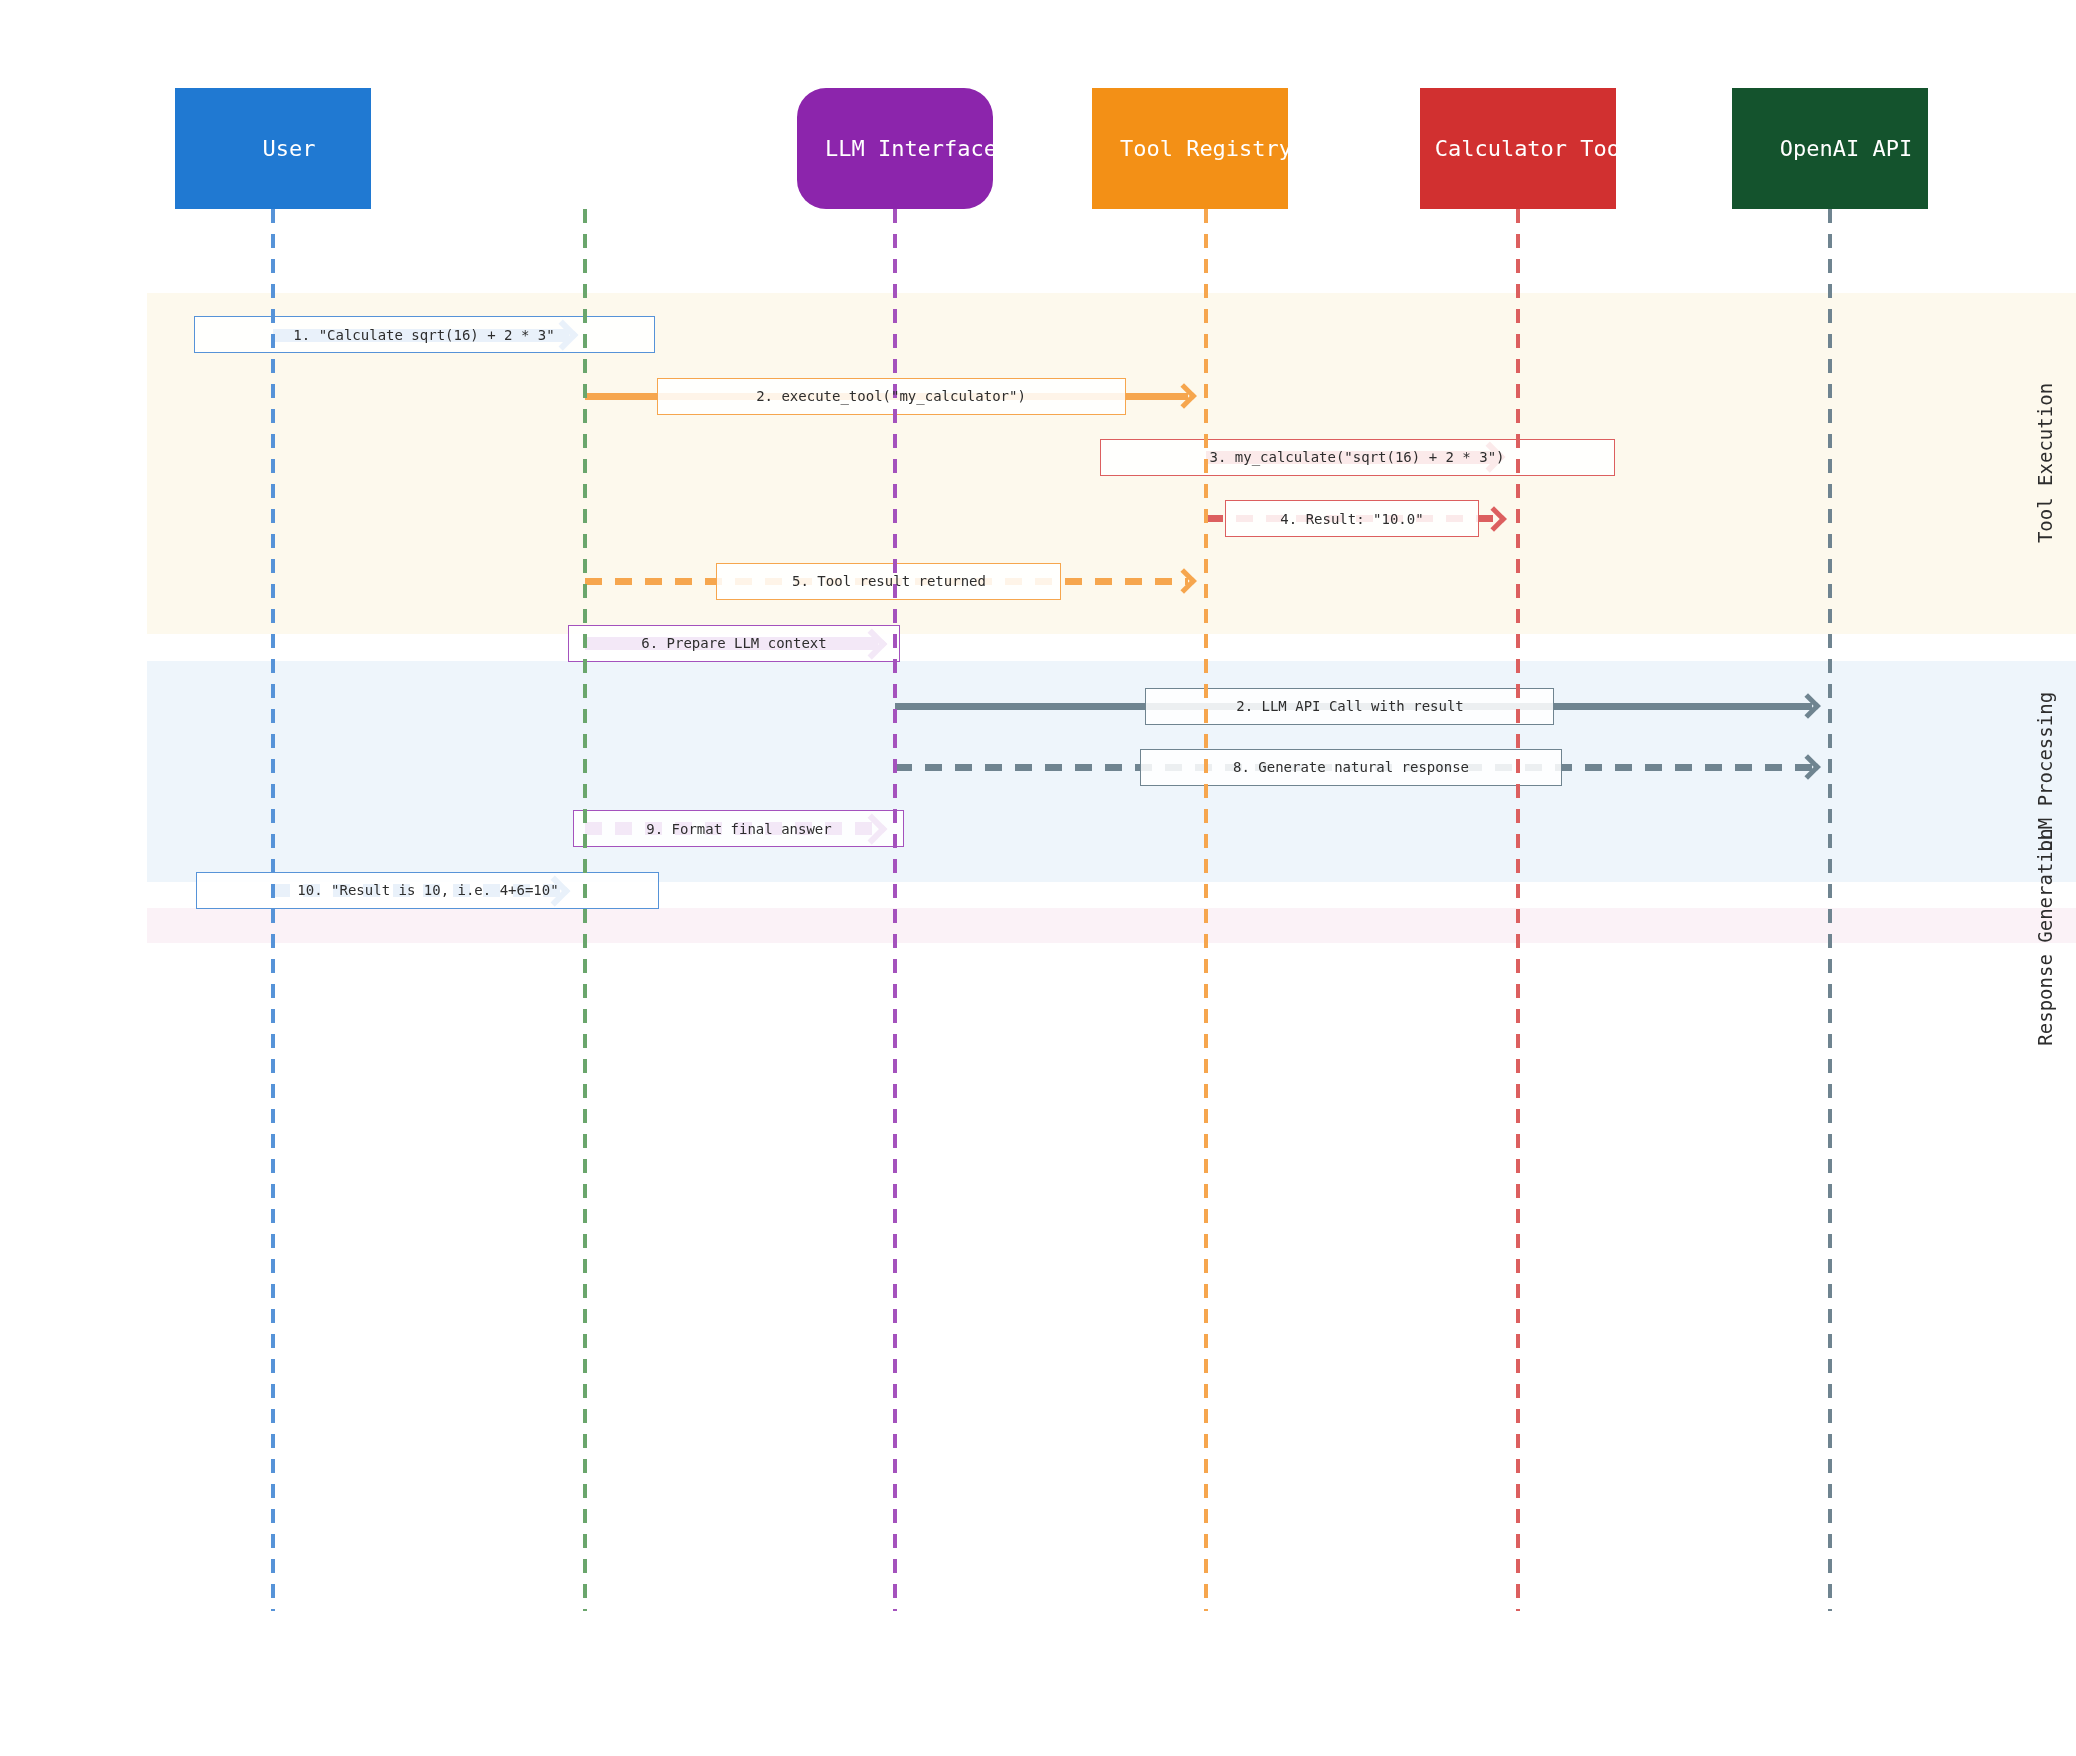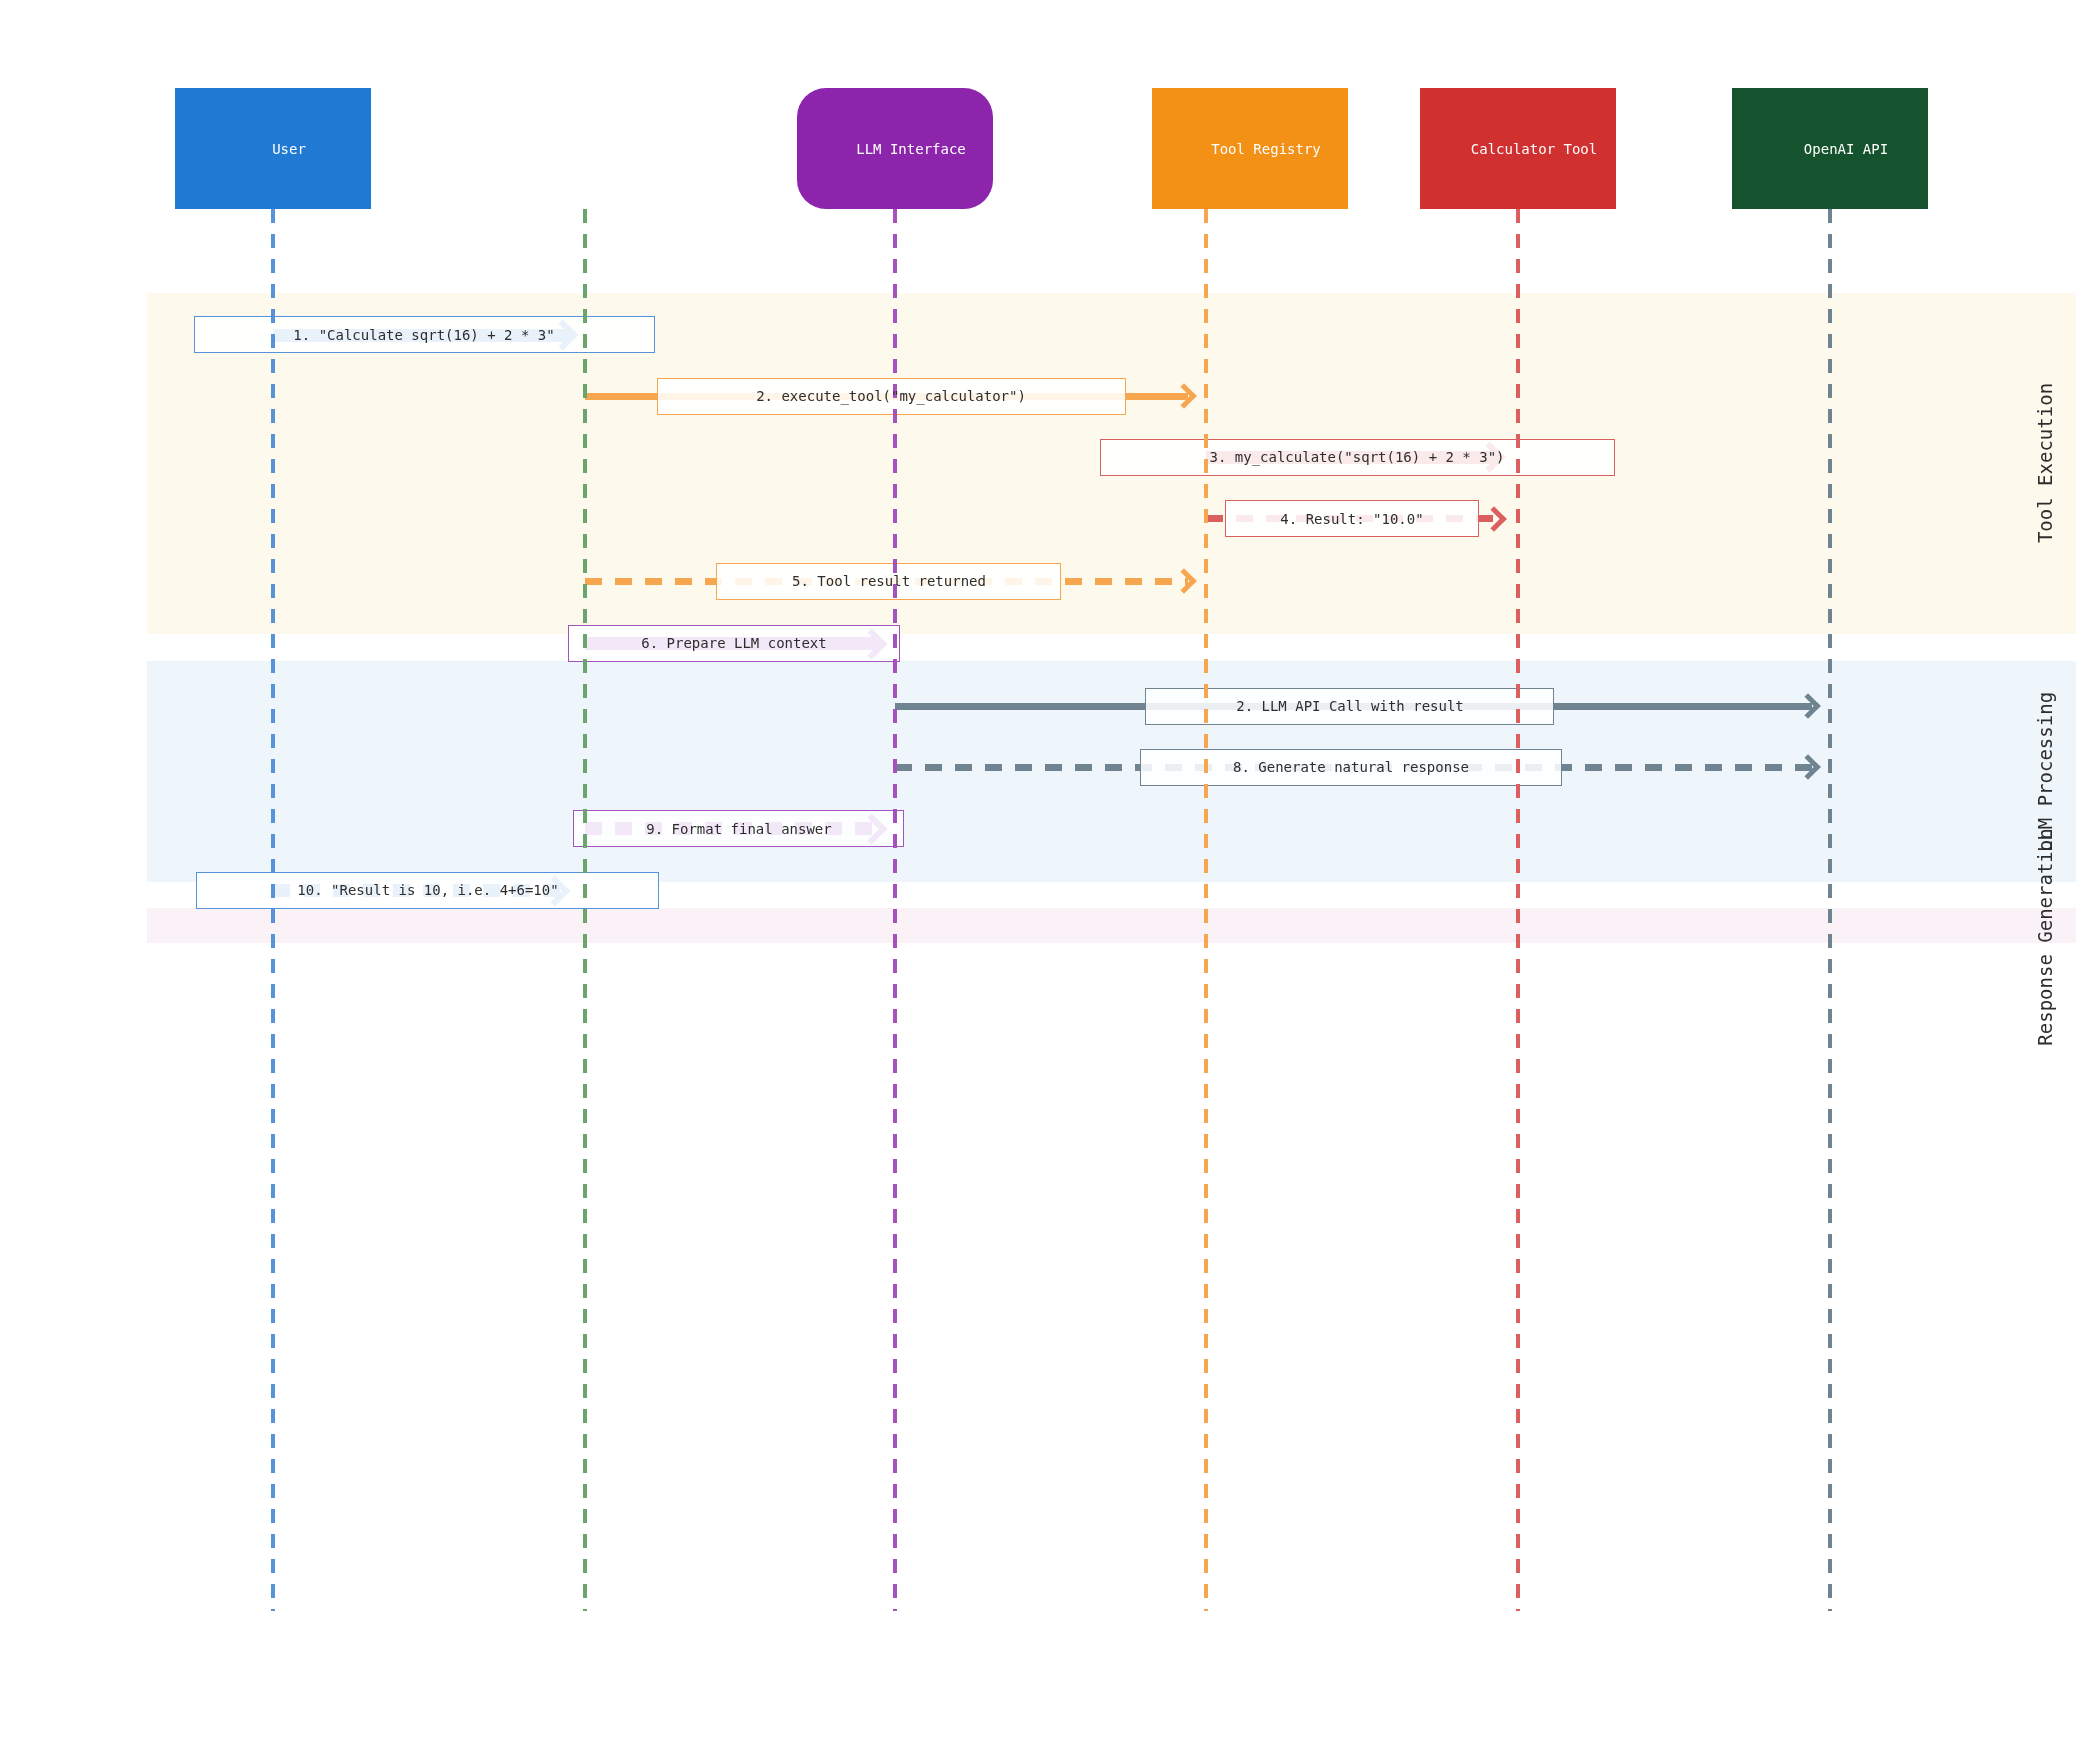--- a/index.html
+++ b/index.html
@@ -21,21 +21,21 @@
   }
   .lifeline { position: absolute; width: 3.7px; }
   .actor {
     position: absolute;
     display: flex;
     align-items: center;
     justify-content: center;
   }
   .actor-label {
     color: #ffffff;
-    font-size: 14px;
+    font-size: 22px;
     white-space: nowrap;
     margin-left: 32px;
   }
   .msg-line { position: absolute; }
   .msg-head { position: absolute; box-sizing: border-box; }
   .msg-box {
     position: absolute;
     background: rgba(255, 255, 255, 0.87);
     box-sizing: border-box;
     border: 1.7px solid #000;
@@ -64,21 +64,21 @@
   <div class="lifeline" style="left: 1204px; top: 209px; height: 1402px; background-image: repeating-linear-gradient(rgb(246, 166, 78) 0px, rgb(246, 166, 78) 14px, transparent 14px, transparent 25px); z-index: 3;"></div>
   <div class="lifeline" style="left: 1516px; top: 209px; height: 1402px; background-image: repeating-linear-gradient(rgb(220, 95, 95) 0px, rgb(220, 95, 95) 14px, transparent 14px, transparent 25px); z-index: 3;"></div>
   <div class="lifeline" style="left: 1828px; top: 209px; height: 1402px; background-image: repeating-linear-gradient(rgb(111, 132, 144) 0px, rgb(111, 132, 144) 14px, transparent 14px, transparent 25px); z-index: 3;"></div>
 
   <div class="actor" style="left: 175px; top: 88px; width: 196px; height: 121px; background: rgb(32, 121, 210); z-index: 4;">
     <span class="actor-label">User</span>
   </div>
   <div class="actor" style="left: 797px; top: 88px; width: 196px; height: 121px; background: rgb(140, 37, 172); z-index: 4; border-radius: 29px;">
     <span class="actor-label">LLM Interface</span>
   </div>
-  <div class="actor" style="left: 1152px; top: 88px; width: 196px; height: 121px; background: rgb(243, 144, 22); z-index: 4;">
+  <div class="actor" style="left: 1092px; top: 88px; width: 196px; height: 121px; background: rgb(243, 144, 22); z-index: 4;">
     <span class="actor-label">Tool Registry</span>
   </div>
   <div class="actor" style="left: 1420px; top: 88px; width: 196px; height: 121px; background: rgb(209, 48, 48); z-index: 4;">
     <span class="actor-label">Calculator Tool</span>
   </div>
   <div class="actor" style="left: 1732px; top: 88px; width: 196px; height: 121px; background: #14532d; z-index: 4;">
     <span class="actor-label">OpenAI API</span>
   </div>
 
   <div class="msg-line" style="left: 273px; width: 296px; top: 329px; height: 12.5px; z-index: 1; background: rgb(86, 147, 216);"></div>

